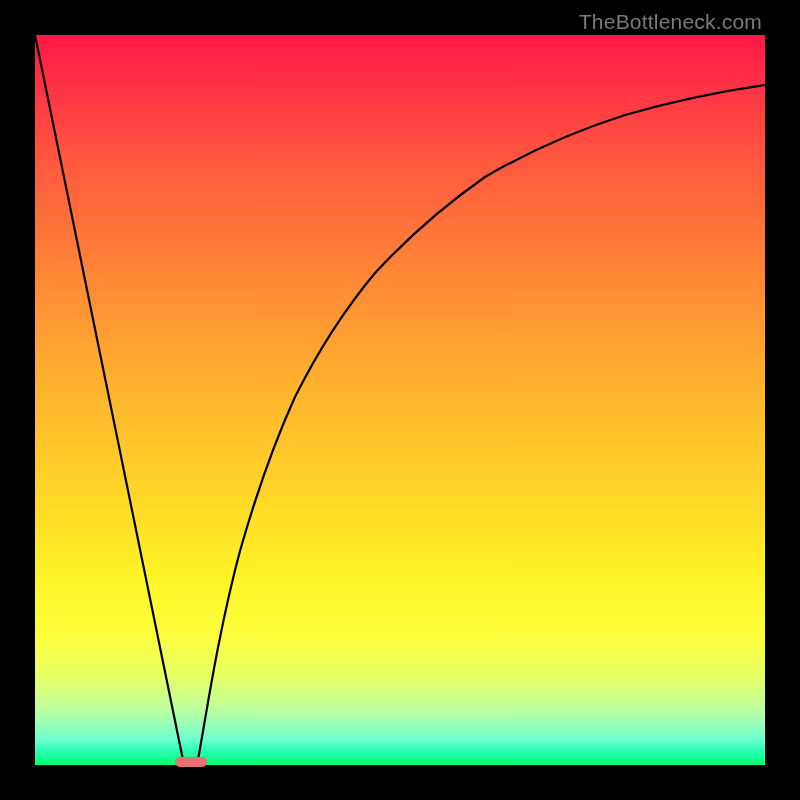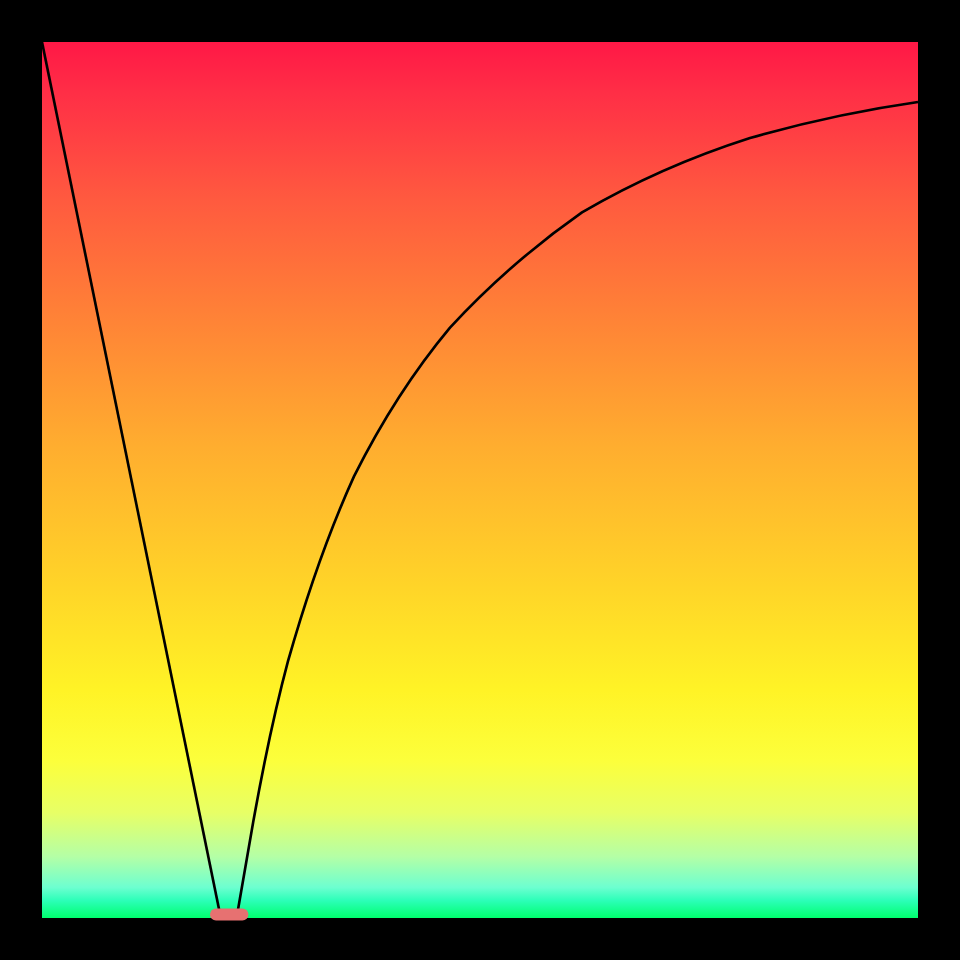--- a/index.html
+++ b/index.html
@@ -81,13 +81,14 @@
                Q 230 428 260 362
                Q 295 292 340 238
                Q 390 184 450 142
                Q 515 104 590 80
                Q 660 60 730 50" stroke="#000" stroke-width="2.2" fill="none"></path>
     </svg>
 
     <div class="marker" style="left:140px; width:32px; bottom:-2px;"></div>
   </div>
 
+  <div class="watermark">TheBottleneck.com</div>
 </div>
 
 </body></html>

